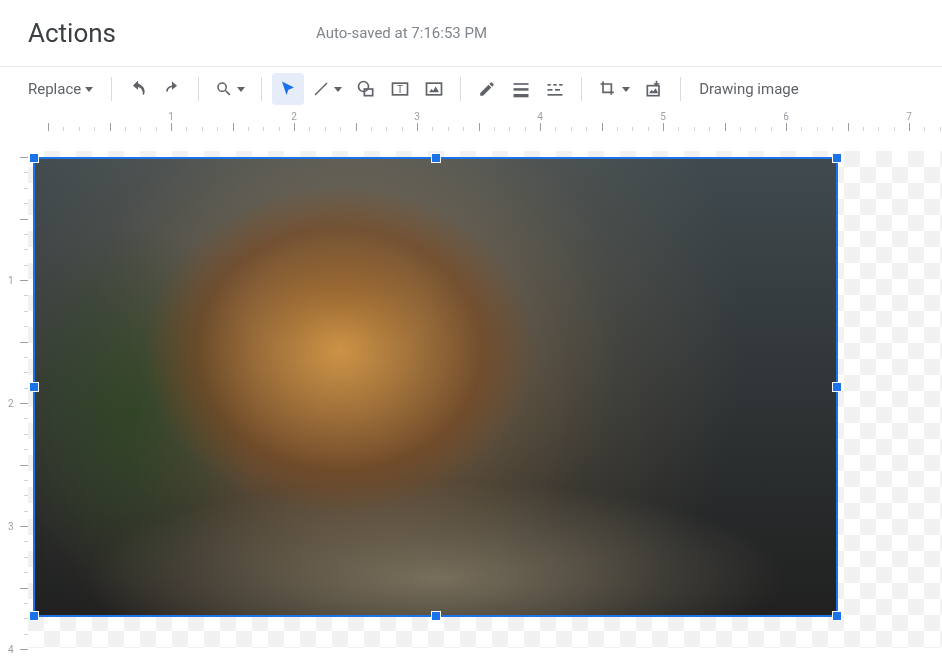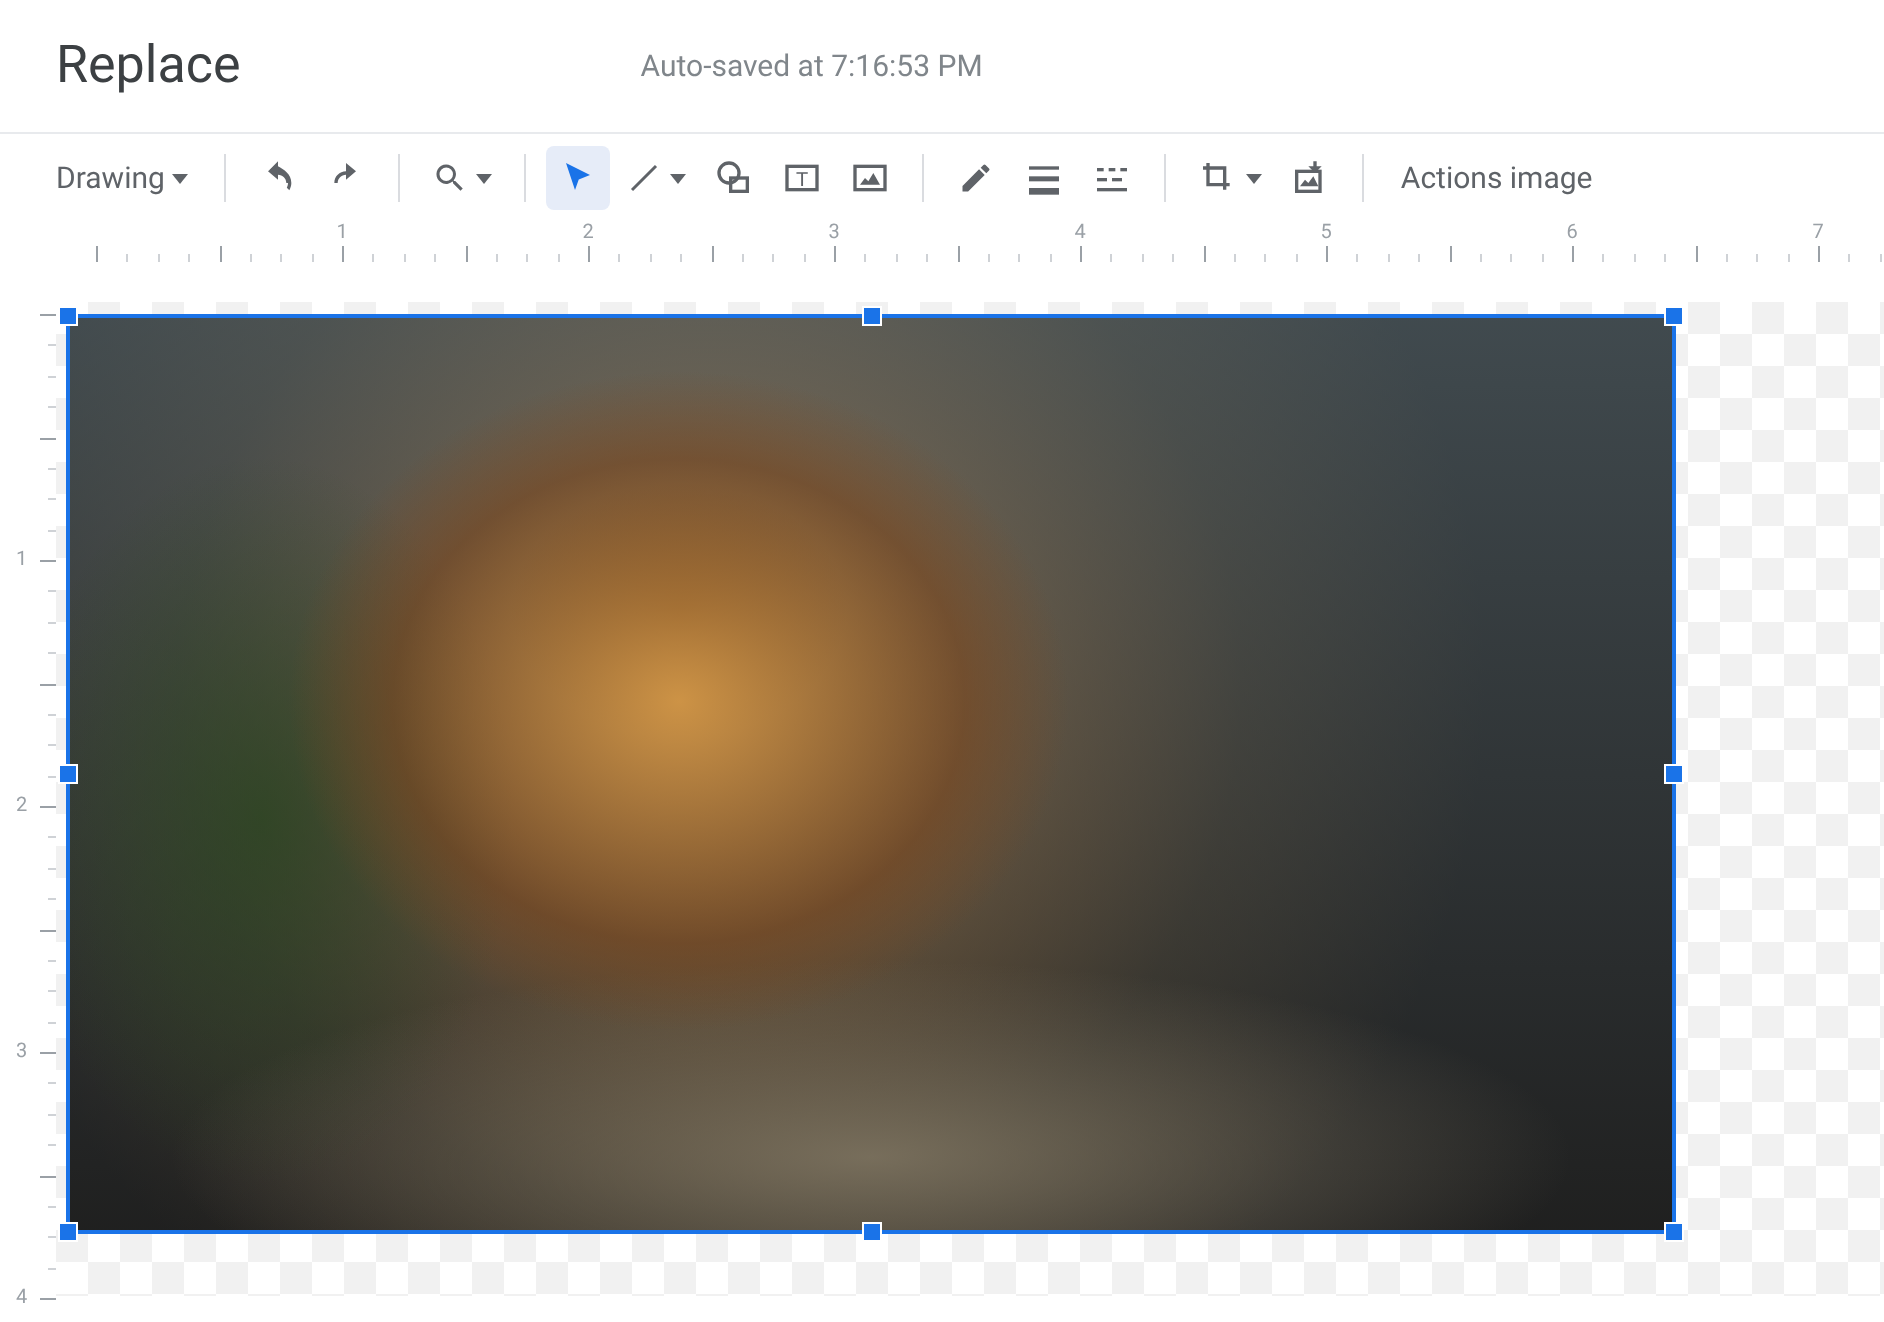--- a/index.html
+++ b/index.html
@@ -173,28 +173,28 @@
   .h-sw{left:-6px; bottom:-6px;}
   .h-s {left:calc(50% - 5px); bottom:-6px;}
   .h-se{right:-6px; bottom:-6px;}
 
   .ruler-wrap{position:relative; height:20px;}
 </style>
 </head>
 <body>
 
 <div class="header">
-  <div class="title">Replace</div>
+  <div class="title">Actions</div>
   <div class="autosave">Auto-saved at 7:16:53 PM</div>
   <div class="spacer"></div>
 </div>
 
 <div class="toolbar">
   <div class="tb-text">
-    <span>Drawing</span>
+    <span>Replace</span>
     <svg class="dropdown-caret" width="8" height="5" viewBox="0 0 8 5">
         <path d="M0 0l4 5 4-5z" fill="#5f6368"></path>
       </svg>
   </div>
   <div class="tb-sep"></div>
 
   <div class="tb-btn">
     <svg width="20" height="20" viewBox="0 0 24 24">
         <path fill="#5f6368" d="M12 5V2L7 7l5 5V9c3.3 0 6 2.7 6 6 0 1-.3 2-.7 2.8l1.5 1.5C19.5 18 20 16.6 20 15c0-5.5-4.5-8-8-10z" transform="scale(1,1)"></path>
         <path fill="#5f6368" d="M12.5 8c3 0 5.5 2.5 5.5 5.5 0 1-.3 2-.8 2.8l1.5 1.5c.8-1.2 1.3-2.7 1.3-4.3 0-4.4-3.6-8-8-8V2L7 7l5 5V8h.5z" opacity="0"></path>
@@ -287,21 +287,21 @@
   <div class="tb-btn">
     <svg width="20" height="20" viewBox="0 0 24 24">
         <rect x="4" y="8" width="14" height="12" fill="none" stroke="#5f6368" stroke-width="2"></rect>
         <path fill="#5f6368" d="M6 17l3-4 2 2 3-4 3 6z"></path>
         <path fill="#5f6368" d="M16 2v3h3l-4 4-4-4h3V2h2z"></path>
       </svg>
   </div>
   <div class="tb-sep"></div>
 
   <div class="tb-text">
-    <span>Actions image</span>
+    <span>Drawing image</span>
   </div>
 </div>
 
 <div style="position:relative;">
   <div class="ruler-wrap">
     <div class="ruler-h" id="ruler-h">
         <div class="tick major" style="left: 20px;"></div>
         <div class="tick minor" style="left: 35.375px;"></div>
         <div class="tick minor" style="left: 50.75px;"></div>
         <div class="tick minor" style="left: 66.125px;"></div>

